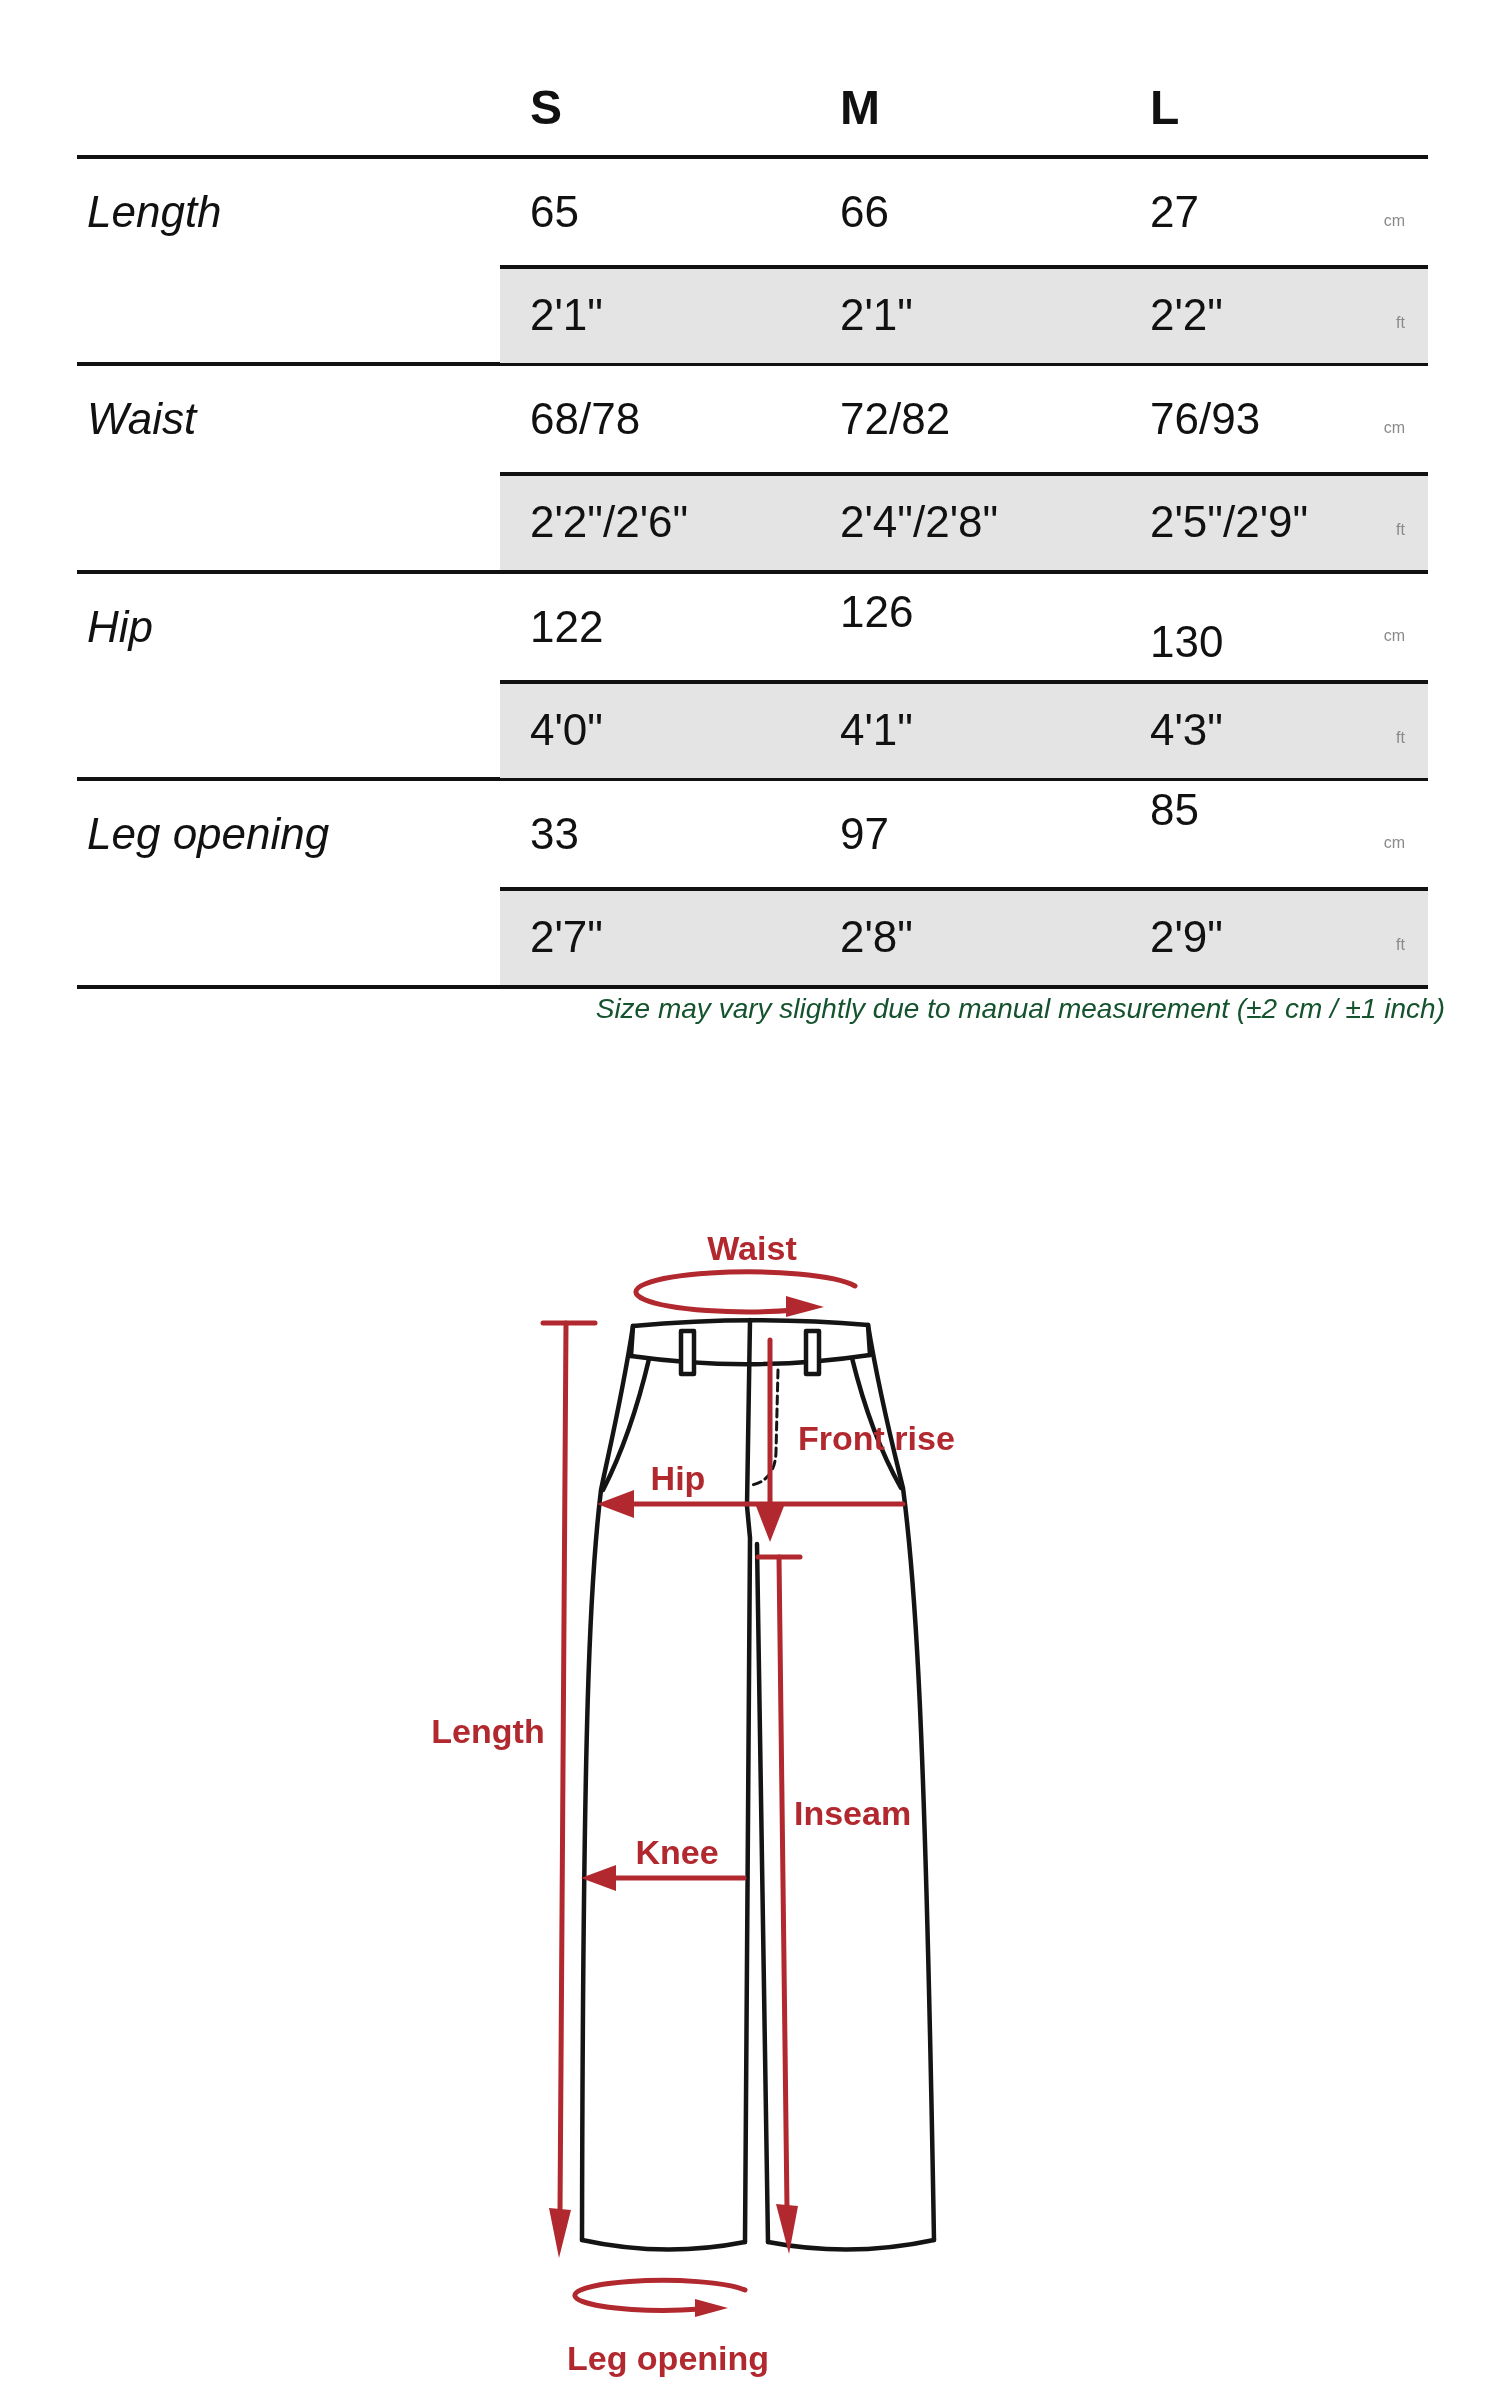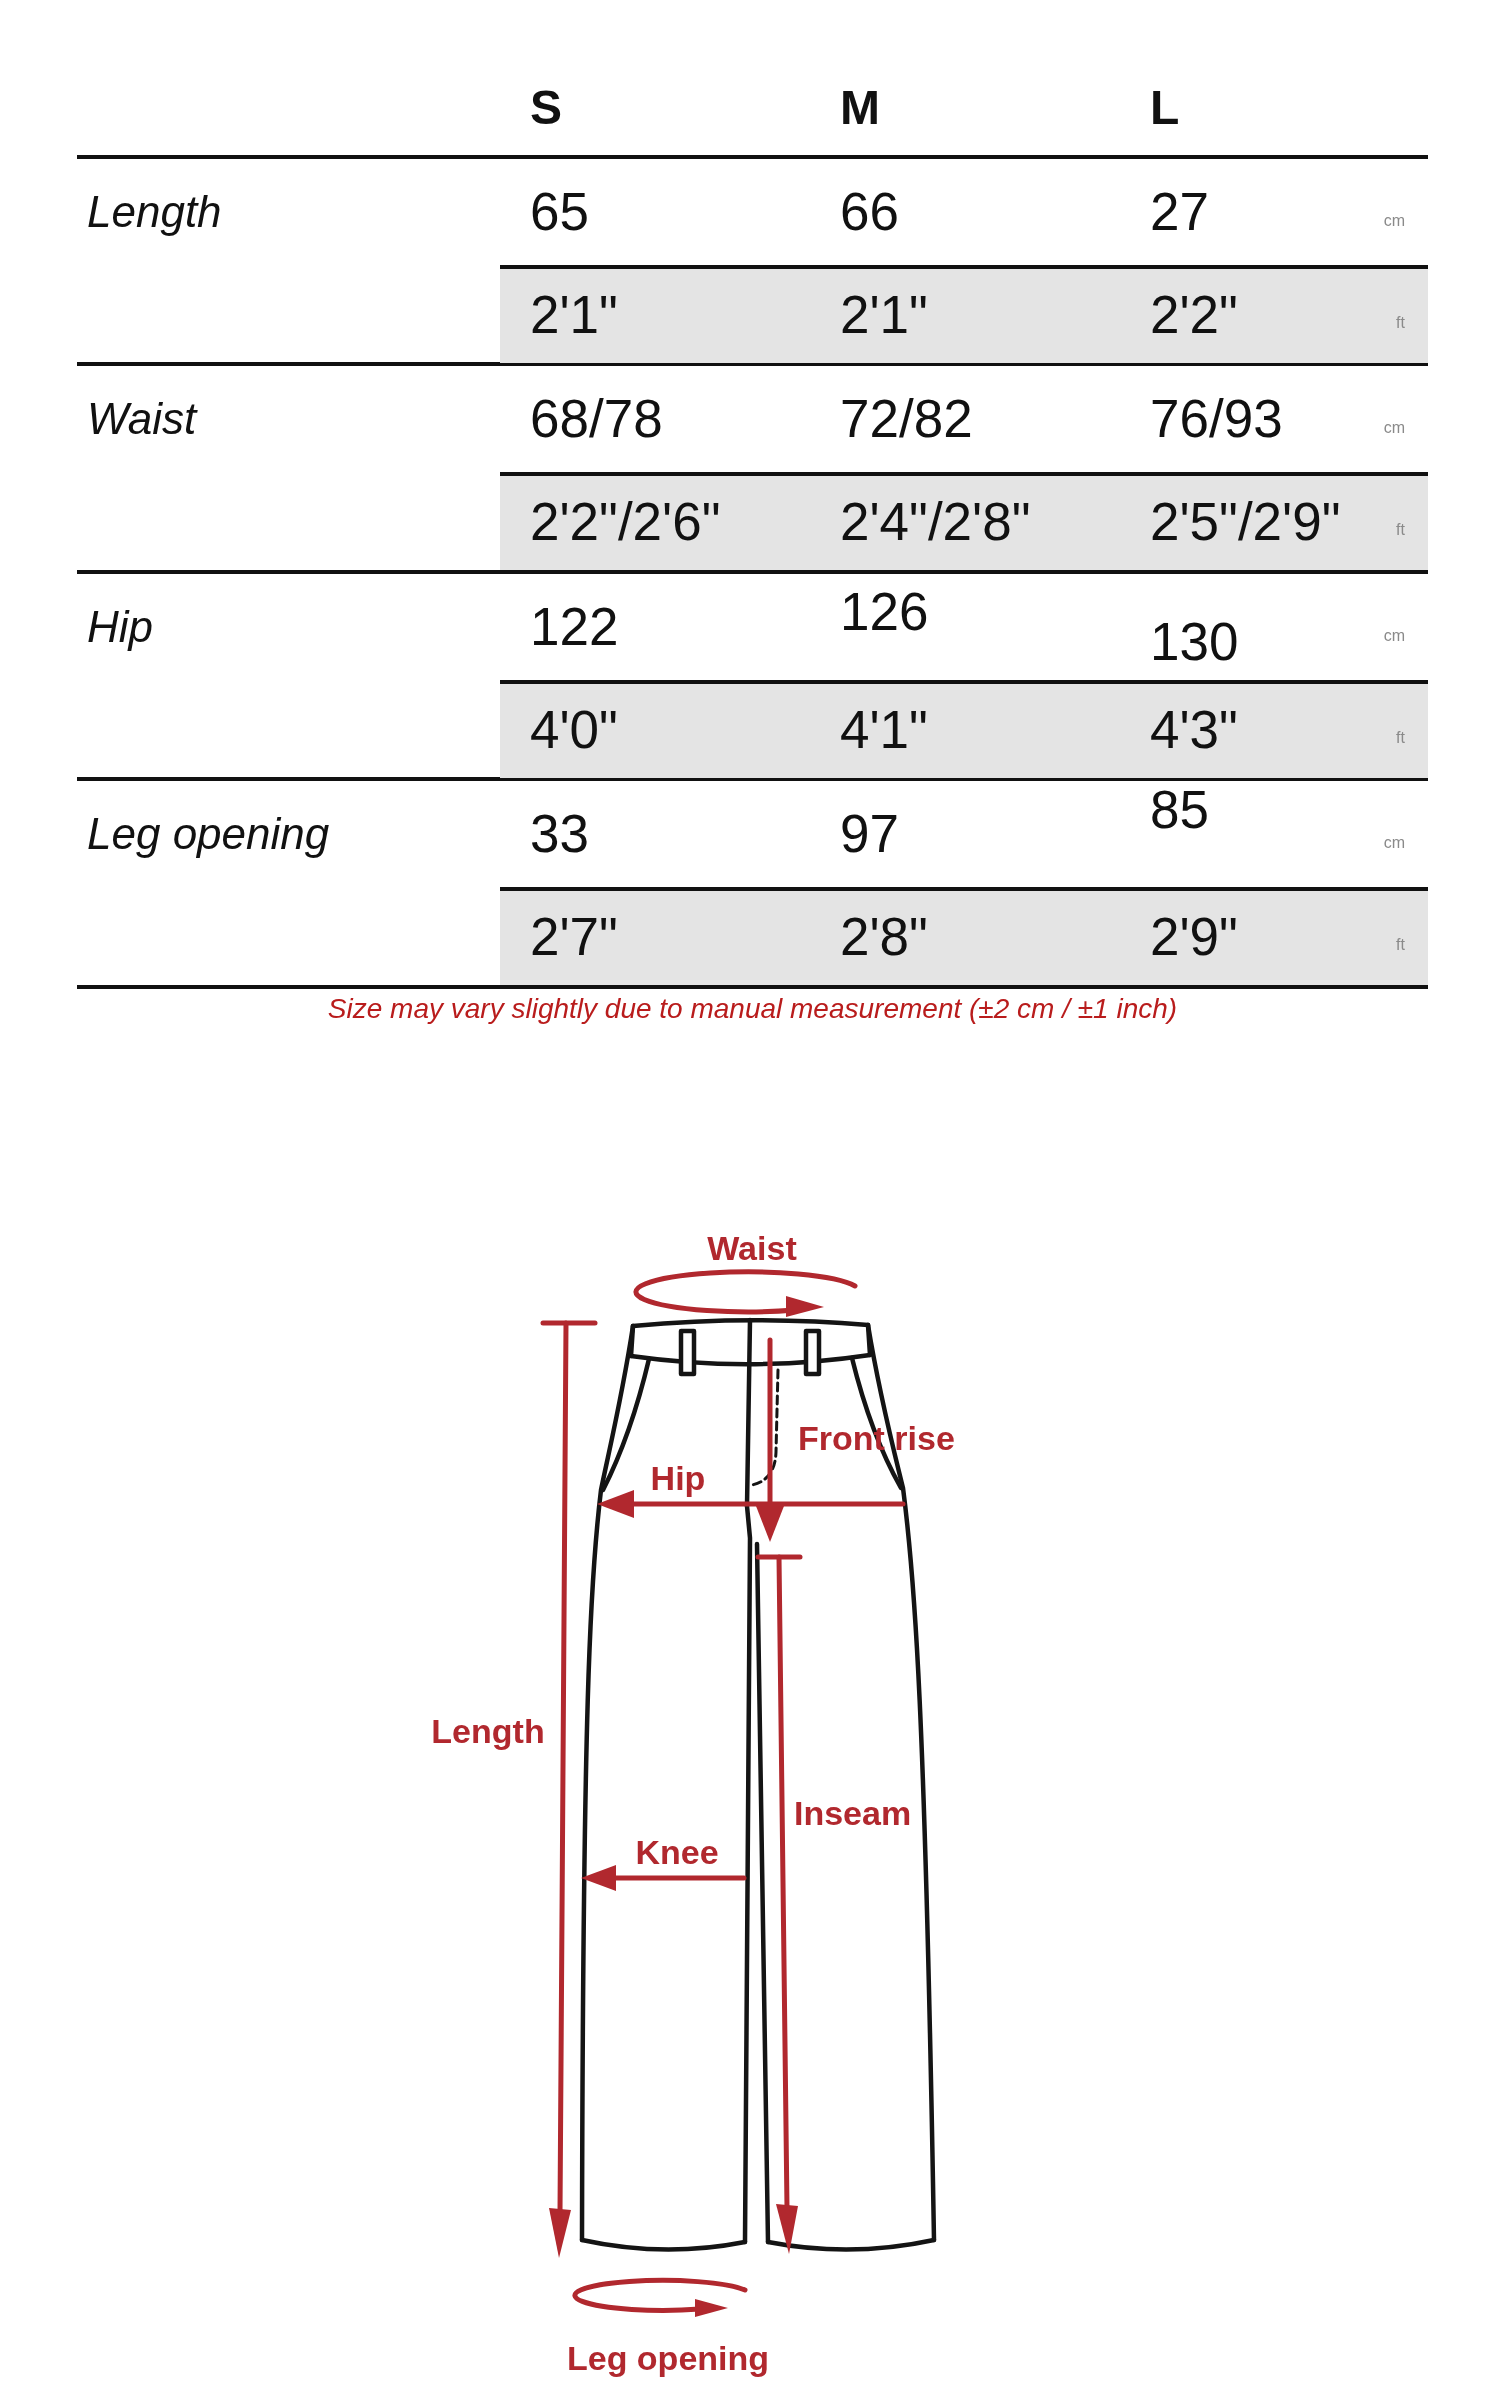--- a/index.html
+++ b/index.html
@@ -2,25 +2,25 @@
 <html><head>
 <meta charset="utf-8">
 <style>
   html,body{margin:0;padding:0;background:#ffffff;}
   .page{position:relative;width:1500px;height:2400px;background:#fff;overflow:hidden;
         font-family:"Liberation Sans", sans-serif;color:#111;}
   .abs{position:absolute;}
   .rule{position:absolute;left:77px;width:1351px;height:4px;background:#111;}
   .col-head{position:absolute;top:84px;font-size:48px;font-weight:bold;line-height:48px;}
   .row-label{position:absolute;left:87px;font-size:44px;font-style:italic;line-height:56px;white-space:nowrap;}
-  .val{position:absolute;font-size:53px;line-height:56px;white-space:nowrap;}
+  .val{position:absolute;font-size:44px;line-height:56px;white-space:nowrap;}
   .unit{position:absolute;left:1255px;width:150px;text-align:right;font-size:16px;line-height:44px;color:#8a8a8a;}
   .band{position:absolute;left:500px;width:928px;height:98px;background:#e4e4e4;border-top:4px solid #111;box-sizing:border-box;}
-  .note{position:absolute;left:77px;top:988px;width:1351px;text-align:center;
-        font-size:28px;font-style:italic;line-height:42px;color:#b91c1c;}
+  .note{position:absolute;left:94px;top:988px;width:1351px;text-align:right;
+        font-size:28px;font-style:italic;line-height:42px;color:#14532d;}
   .cs{left:530px;} .cm2{left:840px;} .cl{left:1150px;}
   svg text{font-family:"Liberation Sans", sans-serif;font-weight:bold;}
 </style>
 </head>
 <body>
 
 <div class="page">
 
   <div>
 

